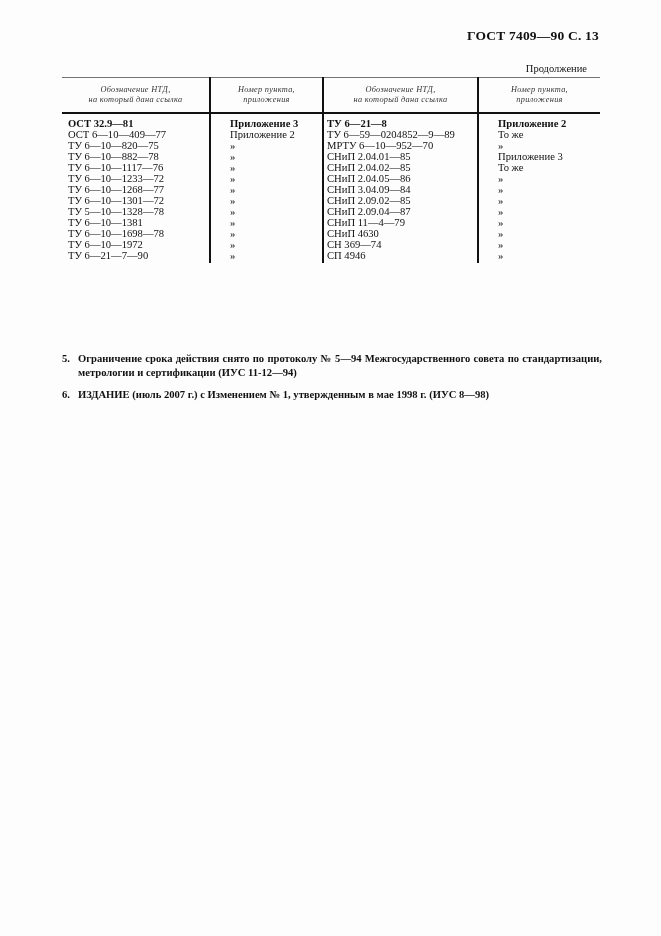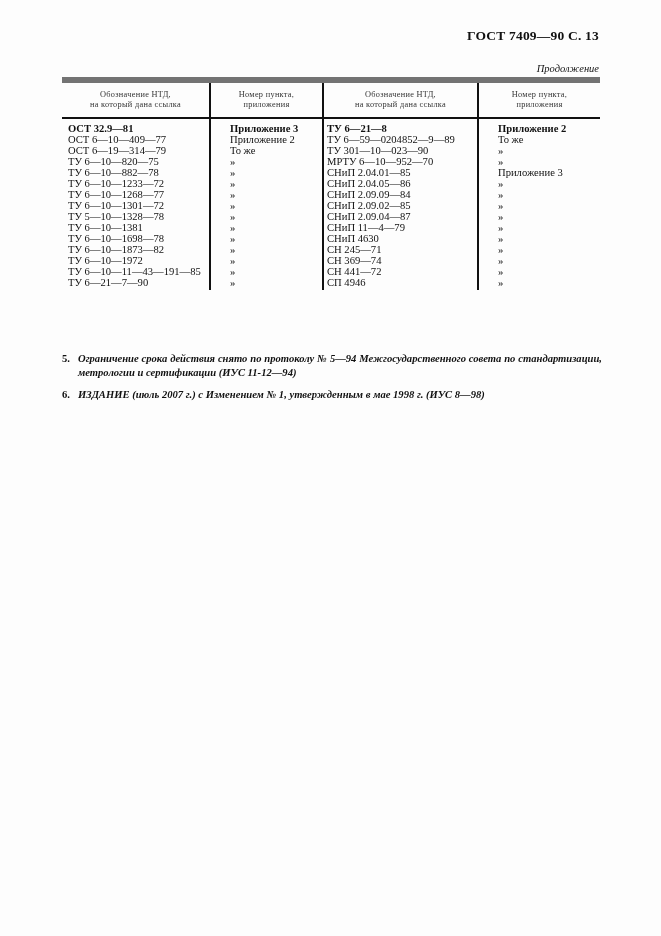--- a/index.html
+++ b/index.html
@@ -6,47 +6,47 @@
   body {
     width: 661px; height: 936px; background: #fdfdfd; position: relative;
     font-family: "Liberation Serif", "DejaVu Serif", serif; color: #111;
     overflow: hidden;
   }
   .page-header {
     position: absolute; top: 28px; right: 62px;
     font-weight: bold; font-size: 13.5px; letter-spacing: 0.2px;
   }
   .continuation {
-    position: absolute; top: 63px; right: 62px;
-    font-style: italic; font-size: 10.5px;
+    position: absolute; top: 63px; right: 74px;
+    font-size: 10.5px;
   }
   table.ref-table {
     position: absolute; left: 62px; top: 77px; width: 538px;
     border-collapse: collapse; table-layout: fixed;
   }
   table.ref-table th {
     font-weight: normal; font-size: 8.3px; line-height: 10px; color: #333;
     letter-spacing: 0.3px; text-align: center; height: 34px; vertical-align: middle;
-    border-top: 6px solid #737373; border-bottom: 2px solid #111; padding: 0;
+    border-top: 1px solid #737373; border-bottom: 2px solid #111; padding: 0; font-style: italic;
   }
   table.ref-table td {
     font-size: 10.6px; line-height: 11px; padding: 0 0 0 6px; vertical-align: top;
     white-space: nowrap;
   }
   table.ref-table tr.first td { padding-top: 4px; font-weight: bold; }
   table.ref-table tr.last td { padding-bottom: 2px; }
   .col-sep { border-left: 2px solid #111; }
   td.c2, td.c4 { padding-left: 19px !important; }
   td.c3 { padding-left: 3px !important; }
   .notes { position: absolute; left: 62px; width: 540px; font-weight: bold; font-size: 10.6px; line-height: 14px; }
   .note-5 { top: 352px; }
   .note-6 { top: 388px; }
   .note { display: flex; }
   .note-num { width: 16px; flex: none; }
-  .note-text { flex: 1; text-align: justify; font-style: italic; }
+  .note-text { flex: 1; text-align: justify; }
 </style>
 </head>
 <body>
 
 <div class="page-header">ГОСТ 7409—90 С. 13</div>
 <div class="continuation">Продолжение</div>
 
 <table class="ref-table">
   <colgroup>
     <col style="width:148px">
@@ -69,47 +69,47 @@
         <td class="c3 col-sep">ТУ 6—21—8</td>
         <td class="c4 col-sep">Приложение 2</td>
       </tr>
       <tr>
         <td class="c1">ОСТ 6—10—409—77</td>
         <td class="c2 col-sep">Приложение 2</td>
         <td class="c3 col-sep">ТУ 6—59—0204852—9—89</td>
         <td class="c4 col-sep">То же</td>
       </tr>
       <tr>
-        <td class="c1">ОСТ 6—19—314—79</td>
-        <td class="c2 col-sep">То же</td>
-        <td class="c3 col-sep">ТУ 301—10—023—90</td>
-        <td class="c4 col-sep">»</td>
-      </tr>
-      <tr>
         <td class="c1">ТУ 6—10—820—75</td>
         <td class="c2 col-sep">»</td>
         <td class="c3 col-sep">МРТУ 6—10—952—70</td>
         <td class="c4 col-sep">»</td>
       </tr>
       <tr>
         <td class="c1">ТУ 6—10—882—78</td>
         <td class="c2 col-sep">»</td>
         <td class="c3 col-sep">СНиП 2.04.01—85</td>
         <td class="c4 col-sep">Приложение 3</td>
       </tr>
       <tr>
+        <td class="c1">ТУ 6—10—1117—76</td>
+        <td class="c2 col-sep">»</td>
+        <td class="c3 col-sep">СНиП 2.04.02—85</td>
+        <td class="c4 col-sep">То же</td>
+      </tr>
+      <tr>
         <td class="c1">ТУ 6—10—1233—72</td>
         <td class="c2 col-sep">»</td>
         <td class="c3 col-sep">СНиП 2.04.05—86</td>
         <td class="c4 col-sep">»</td>
       </tr>
       <tr>
         <td class="c1">ТУ 6—10—1268—77</td>
         <td class="c2 col-sep">»</td>
-        <td class="c3 col-sep">СНиП 2.09.09—84</td>
+        <td class="c3 col-sep">СНиП 3.04.09—84</td>
         <td class="c4 col-sep">»</td>
       </tr>
       <tr>
         <td class="c1">ТУ 6—10—1301—72</td>
         <td class="c2 col-sep">»</td>
         <td class="c3 col-sep">СНиП 2.09.02—85</td>
         <td class="c4 col-sep">»</td>
       </tr>
       <tr>
         <td class="c1">ТУ 5—10—1328—78</td>
@@ -123,35 +123,23 @@
         <td class="c3 col-sep">СНиП 11—4—79</td>
         <td class="c4 col-sep">»</td>
       </tr>
       <tr>
         <td class="c1">ТУ 6—10—1698—78</td>
         <td class="c2 col-sep">»</td>
         <td class="c3 col-sep">СНиП 4630</td>
         <td class="c4 col-sep">»</td>
       </tr>
       <tr>
-        <td class="c1">ТУ 6—10—1873—82</td>
-        <td class="c2 col-sep">»</td>
-        <td class="c3 col-sep">СН 245—71</td>
-        <td class="c4 col-sep">»</td>
-      </tr>
-      <tr>
         <td class="c1">ТУ 6—10—1972</td>
         <td class="c2 col-sep">»</td>
         <td class="c3 col-sep">СН 369—74</td>
-        <td class="c4 col-sep">»</td>
-      </tr>
-      <tr>
-        <td class="c1">ТУ 6—10—11—43—191—85</td>
-        <td class="c2 col-sep">»</td>
-        <td class="c3 col-sep">СН 441—72</td>
         <td class="c4 col-sep">»</td>
       </tr>
       <tr class="last">
         <td class="c1">ТУ 6—21—7—90</td>
         <td class="c2 col-sep">»</td>
         <td class="c3 col-sep">СП 4946</td>
         <td class="c4 col-sep">»</td>
       </tr>
     </tbody>
 </table>

